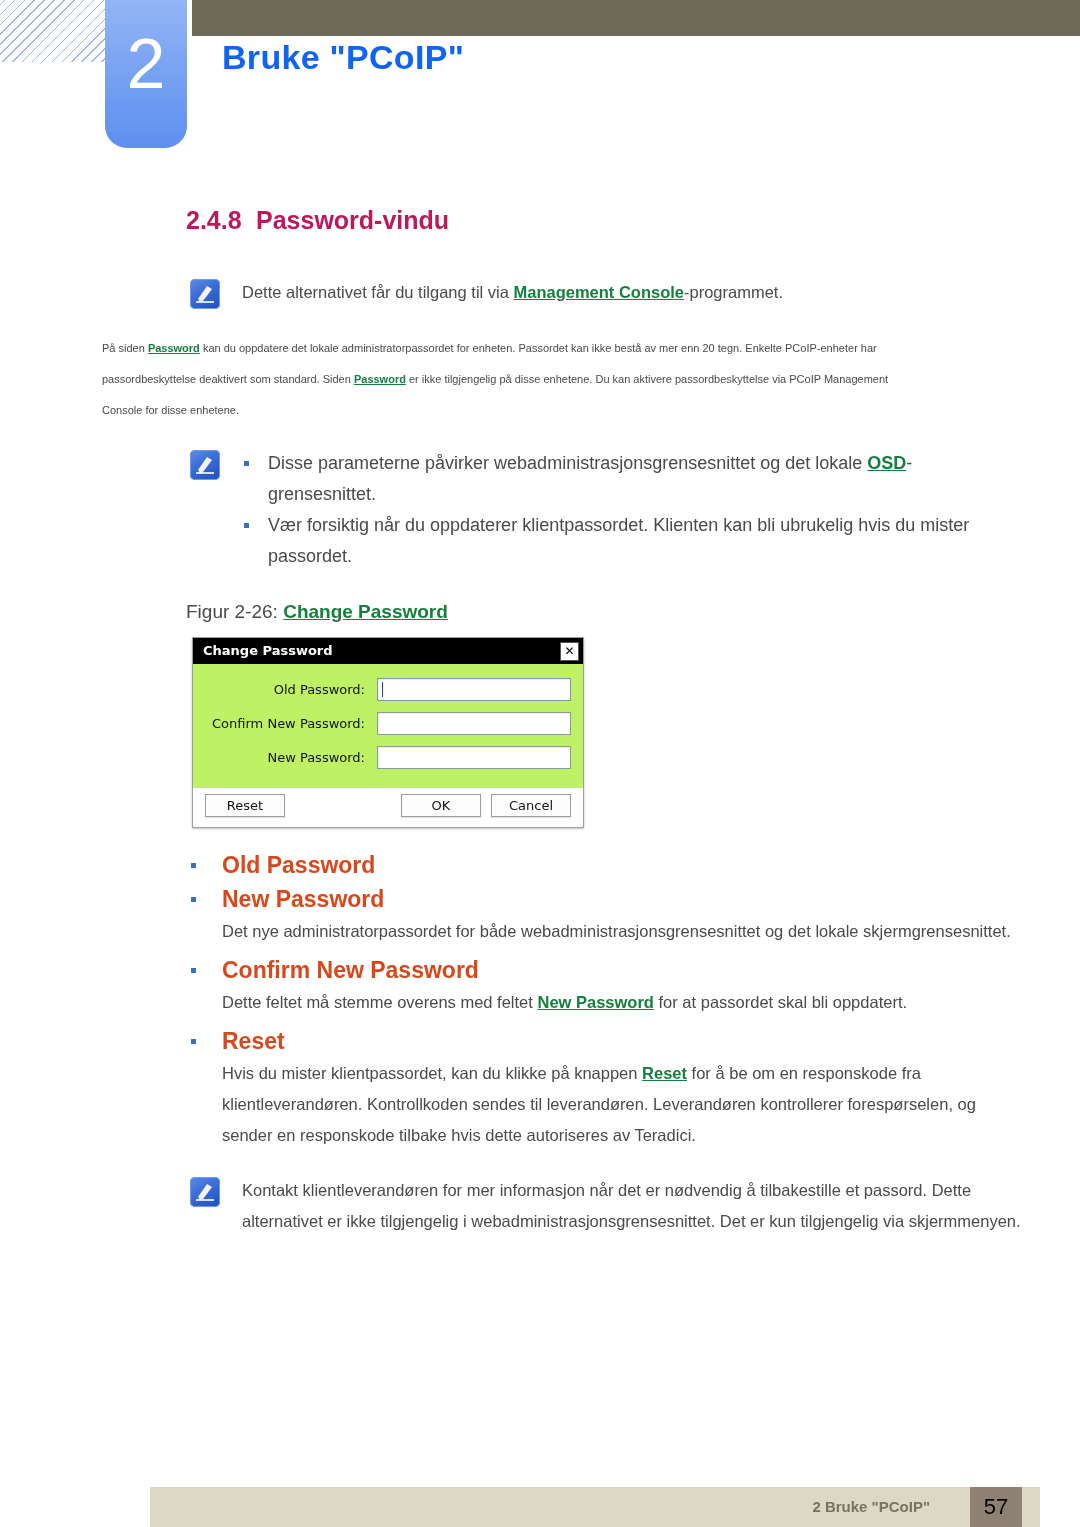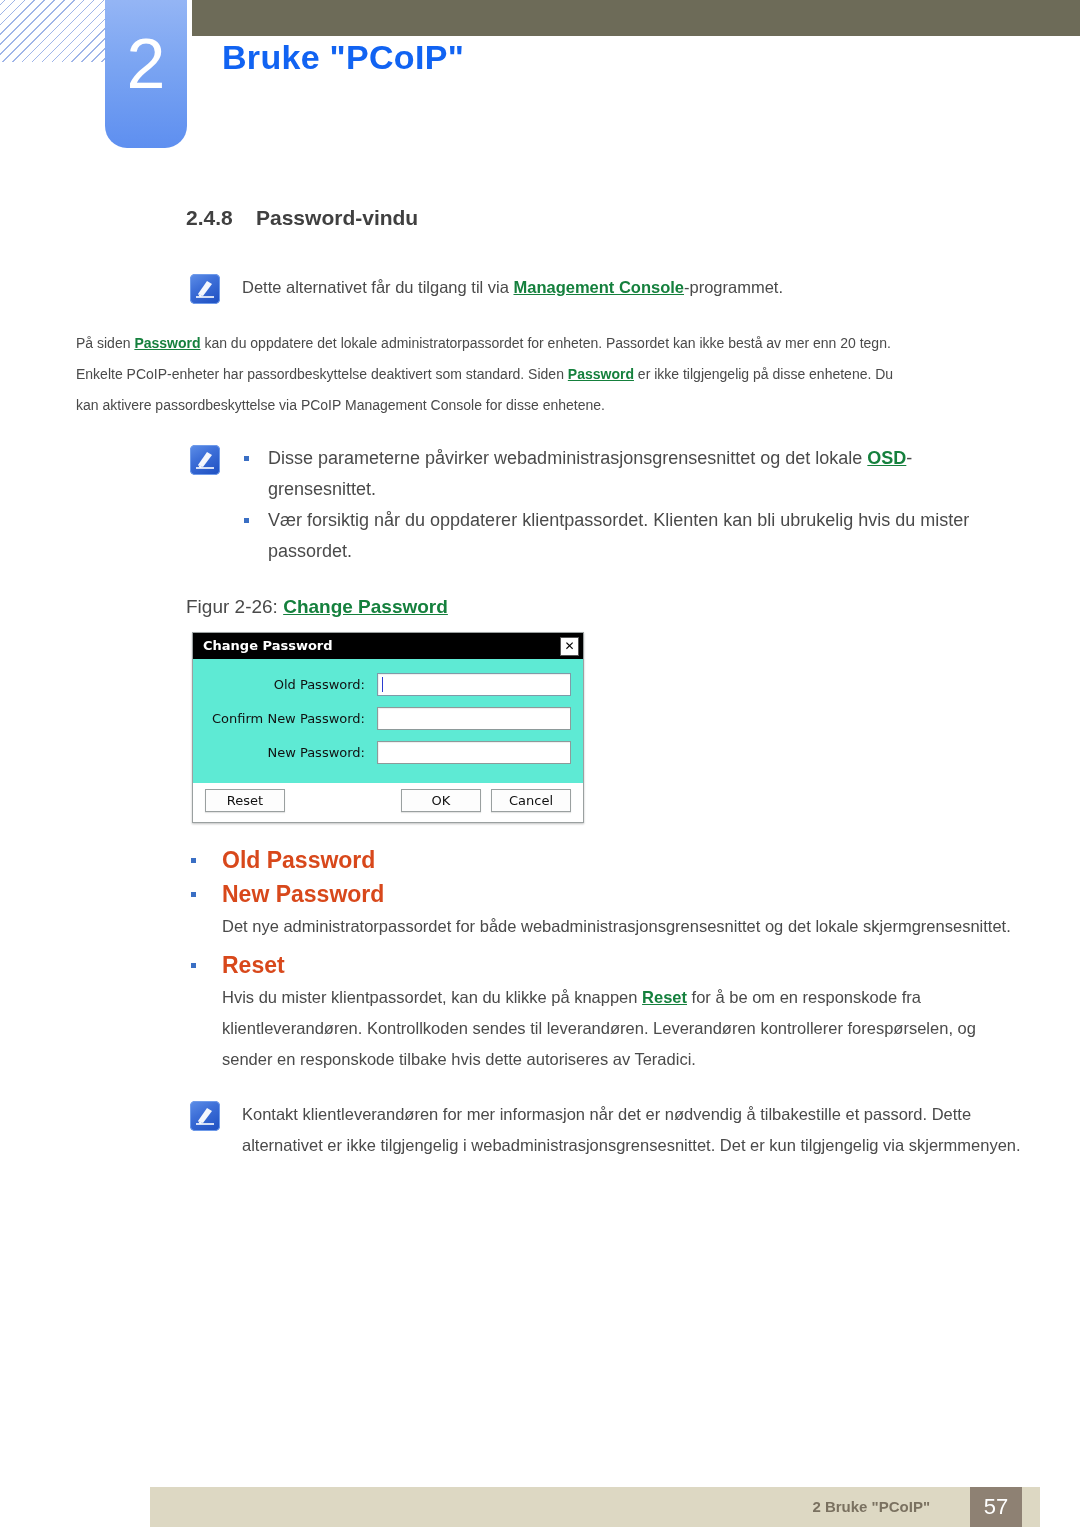--- a/index.html
+++ b/index.html
@@ -60,31 +60,31 @@
   }
 
   
   #content {
     position: absolute;
     left: 0; top: 190px;
     width: 1080px;
   }
   .sec-head {
     margin: 0 0 0 186px;
-    font-size: 21px;
-    font-weight: bold;
-    color: #404040;
+    font-size: 25px;
+    font-weight: bold;
+    color: #be185d;
     padding-top: 16px;
   }
   .sec-num { display: inline-block; width: 70px; }
 
   .para {
-    margin: 0 0 0 76px;
+    margin: 0 0 0 102px;
     width: 820px;
-    font-size: 14px;
+    font-size: 11px;
     line-height: 31px;
     color: #4a4a4a;
   }
   b.kw { color: #15803d; font-weight: bold; text-decoration: underline; }
 
   
   .note {
     position: relative;
     margin-left: 186px;
     width: 830px;
@@ -189,21 +189,21 @@
     width: 17px; height: 17px;
     background: #ffffff;
     border: 1px solid #555;
     color: #000;
     font-size: 12px;
     font-weight: bold;
     line-height: 16px;
     text-align: center;
     font-family: "DejaVu Sans", sans-serif;
   }
-  #dlg-body { padding: 14px 12px 8px 12px; background: #5eead4; }
+  #dlg-body { padding: 14px 12px 8px 12px; background: #bef264; }
   .dlg-row {
     display: flex;
     align-items: center;
     margin-bottom: 11px;
   }
   .dlg-row .lbl {
     width: 160px;
     text-align: right;
     padding-right: 12px;
     font-size: 13px;
@@ -255,21 +255,21 @@
     right: 110px; top: 11px;
     font-size: 15px;
     font-weight: bold;
     color: #7a7160;
   }
   #page-box {
     position: absolute;
     left: 820px; top: 0;
     width: 52px; height: 40px;
     background: #8e8173;
-    color: #ffffff;
+    color: #000000;
     font-size: 22px;
     text-align: center;
     line-height: 40px;
   }
 </style>
 </head>
 <body>
 
 <div id="header">
   <div id="hatch"></div>
@@ -348,20 +348,26 @@
     <li>
       <div class="term">Old Password</div>
     </li>
     <li>
       <div class="term">New Password</div>
       <div class="desc">
         <p><span>Det nye administratorpassordet for både webadministrasjonsgrensesnittet og det lokale skjermgrensesnittet.</span></p>
       </div>
     </li>
     <li>
+      <div class="term">Confirm New Password</div>
+      <div class="desc">
+        <p><span>Dette feltet må stemme overens med feltet </span><b class="kw">New Password</b><span> for at passordet skal bli oppdatert.</span></p>
+      </div>
+    </li>
+    <li>
       <div class="term">Reset</div>
       <div class="desc">
         <p><span>Hvis du mister klientpassordet, kan du klikke på knappen </span><b class="kw">Reset</b><span> for å be om en responskode fra klientleverandøren. Kontrollkoden sendes til leverandøren. Leverandøren kontrollerer forespørselen, og sender en responskode tilbake hvis dette autoriseres av Teradici.</span></p>
       </div>
     </li>
   </ul>
 
   <div class="note" style="margin-top:18px;">
     <span class="note-icon">
       <svg width="22" height="22" viewBox="0 0 22 22" aria-hidden="true">

